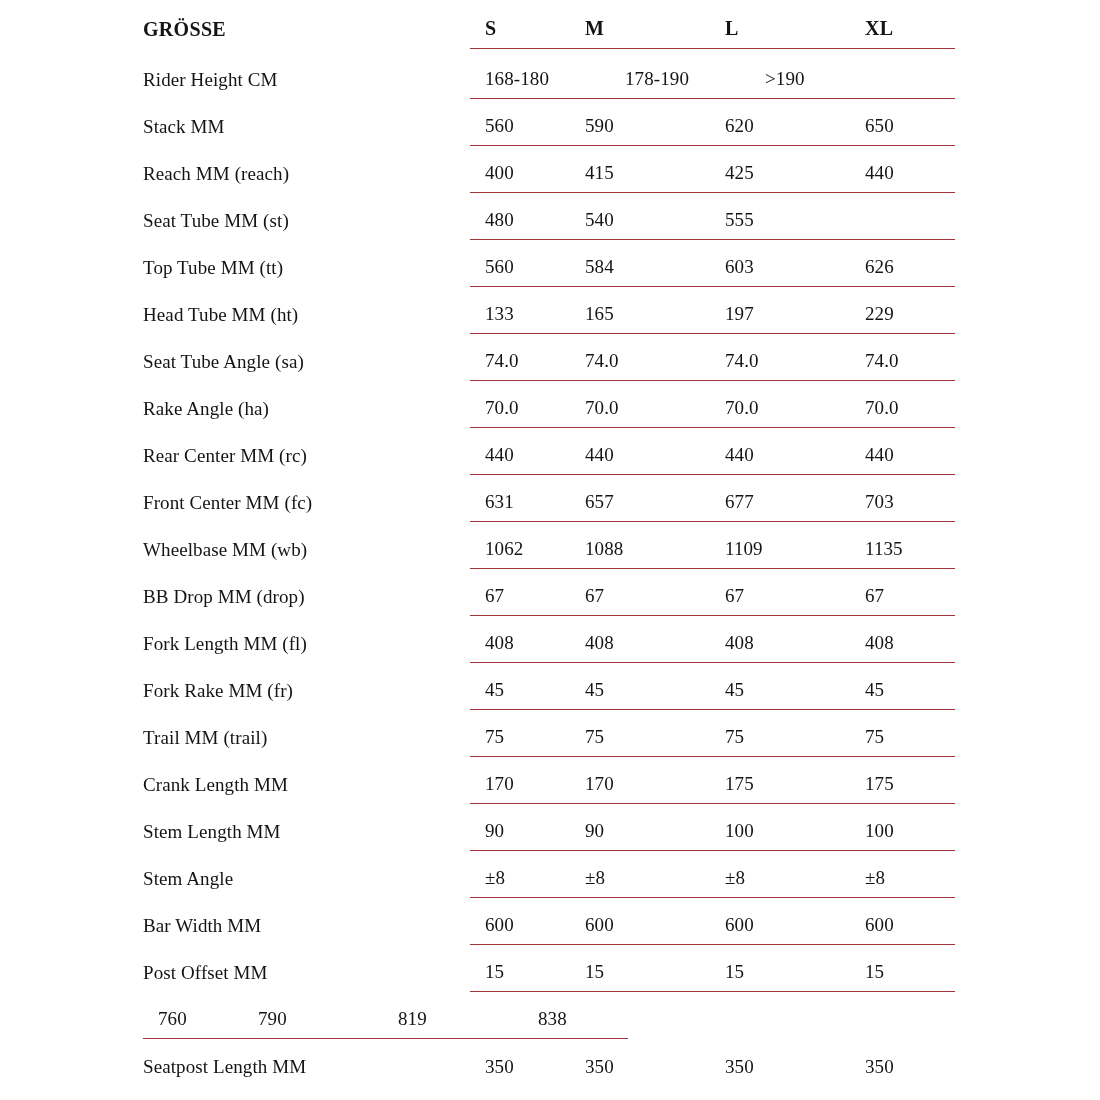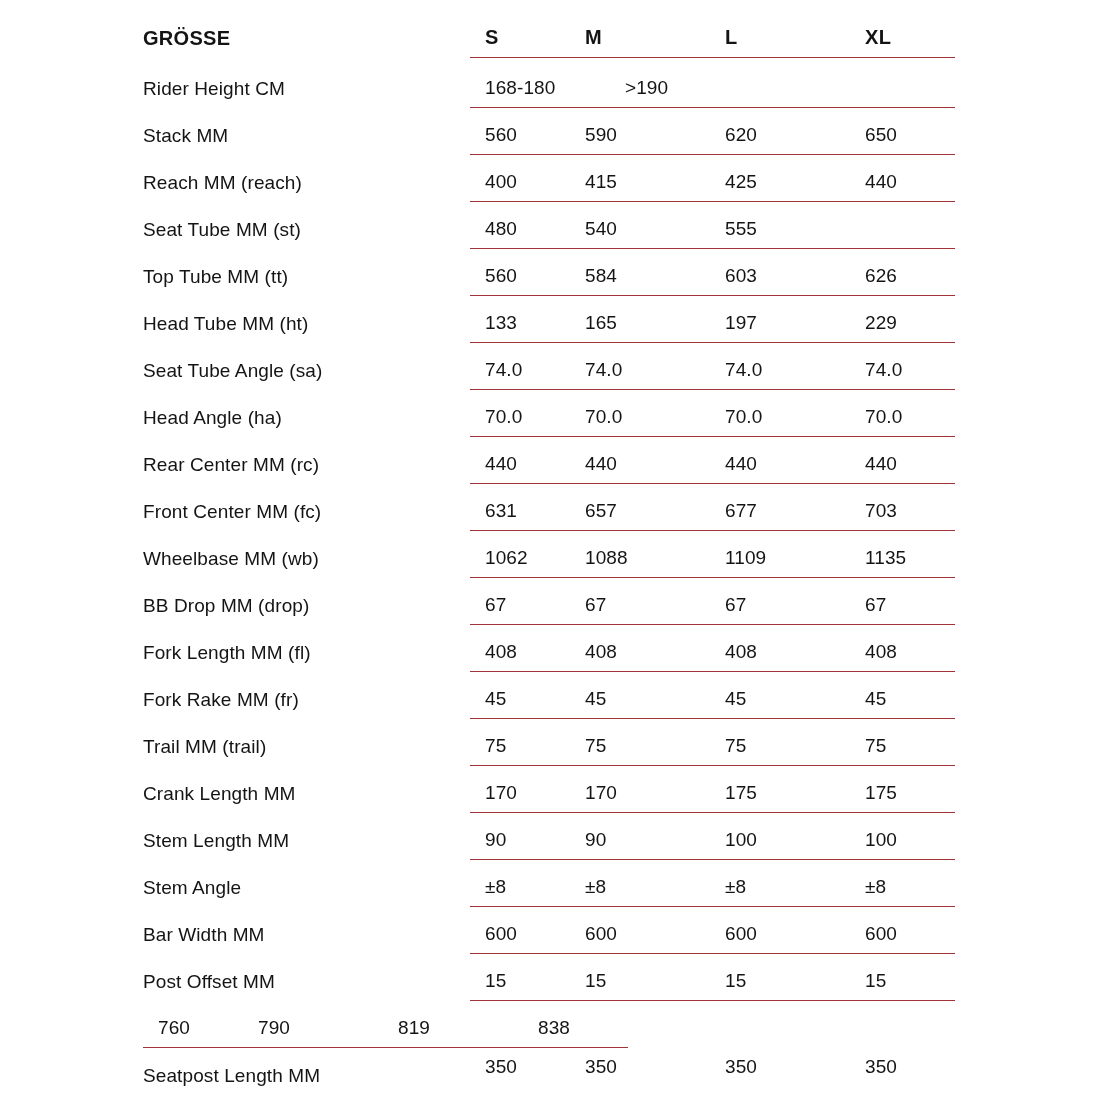--- a/index.html
+++ b/index.html
@@ -5,31 +5,31 @@
   html,body{margin:0;padding:0;}
   :root{
     --rule:#a13438;
     --text:#141414;
     --bg:#ffffff;
   }
   .page{
     width:1100px;height:1100px;background:var(--bg);position:relative;overflow:hidden;
     font-family:"Liberation Sans","DejaVu Sans",sans-serif;color:var(--text);
   }
-  .geo-table{position:absolute;left:143px;top:11px;width:812px;}
+  .geo-table{position:absolute;left:143px;top:2px;width:812px;font-family:Liberation Serif, serif;}
   .row{display:flex;height:47px;}
   .row.first-data{height:50px;}
   .label{
     width:327px;display:flex;align-items:flex-end;padding-bottom:10px;
     font-size:19px;line-height:1;letter-spacing:0.1px;box-sizing:border-box;
   }
   .vals{
     width:485px;display:flex;border-bottom:1.5px solid var(--rule);box-sizing:border-box;
   }
-  .row.no-rule .vals{border-bottom:none;align-items:center;}
+  .row.no-rule .vals{border-bottom:none;}
   .v{
     display:flex;align-items:flex-end;padding:0 0 10px 15px;
     font-size:19px;line-height:1;letter-spacing:0.1px;box-sizing:border-box;
   }
   .c0{width:100px}.c1{width:140px}.c2{width:140px}.c3{width:105px}
   .hdr .label,.hdr .v{font-weight:bold;font-size:20px;letter-spacing:0.3px;}
 </style>
 </head>
 <body>
 
@@ -44,20 +44,21 @@
         <div class="v c2">L</div>
         <div class="v c3">XL</div>
       </div>
     </div>
 
     <div id="table-rows">
         <div class="row first-data">
           <div class="label">Rider Height CM</div>
           <div class="vals">
             <div class="v c1">168-180</div>
+            <div class="v c2">178-190</div>
             <div class="v c3">&gt;190</div>
           </div>
         </div>
         <div class="row">
           <div class="label">Stack MM</div>
           <div class="vals">
             <div class="v c0">560</div>
             <div class="v c1">590</div>
             <div class="v c2">620</div>
             <div class="v c3">650</div>
@@ -101,21 +102,21 @@
         <div class="row">
           <div class="label">Seat Tube Angle (sa)</div>
           <div class="vals">
             <div class="v c0">74.0</div>
             <div class="v c1">74.0</div>
             <div class="v c2">74.0</div>
             <div class="v c3">74.0</div>
           </div>
         </div>
         <div class="row">
-          <div class="label">Head Angle (ha)</div>
+          <div class="label">Rake Angle (ha)</div>
           <div class="vals">
             <div class="v c0">70.0</div>
             <div class="v c1">70.0</div>
             <div class="v c2">70.0</div>
             <div class="v c3">70.0</div>
           </div>
         </div>
         <div class="row">
           <div class="label">Rear Center MM (rc)</div>
           <div class="vals">

